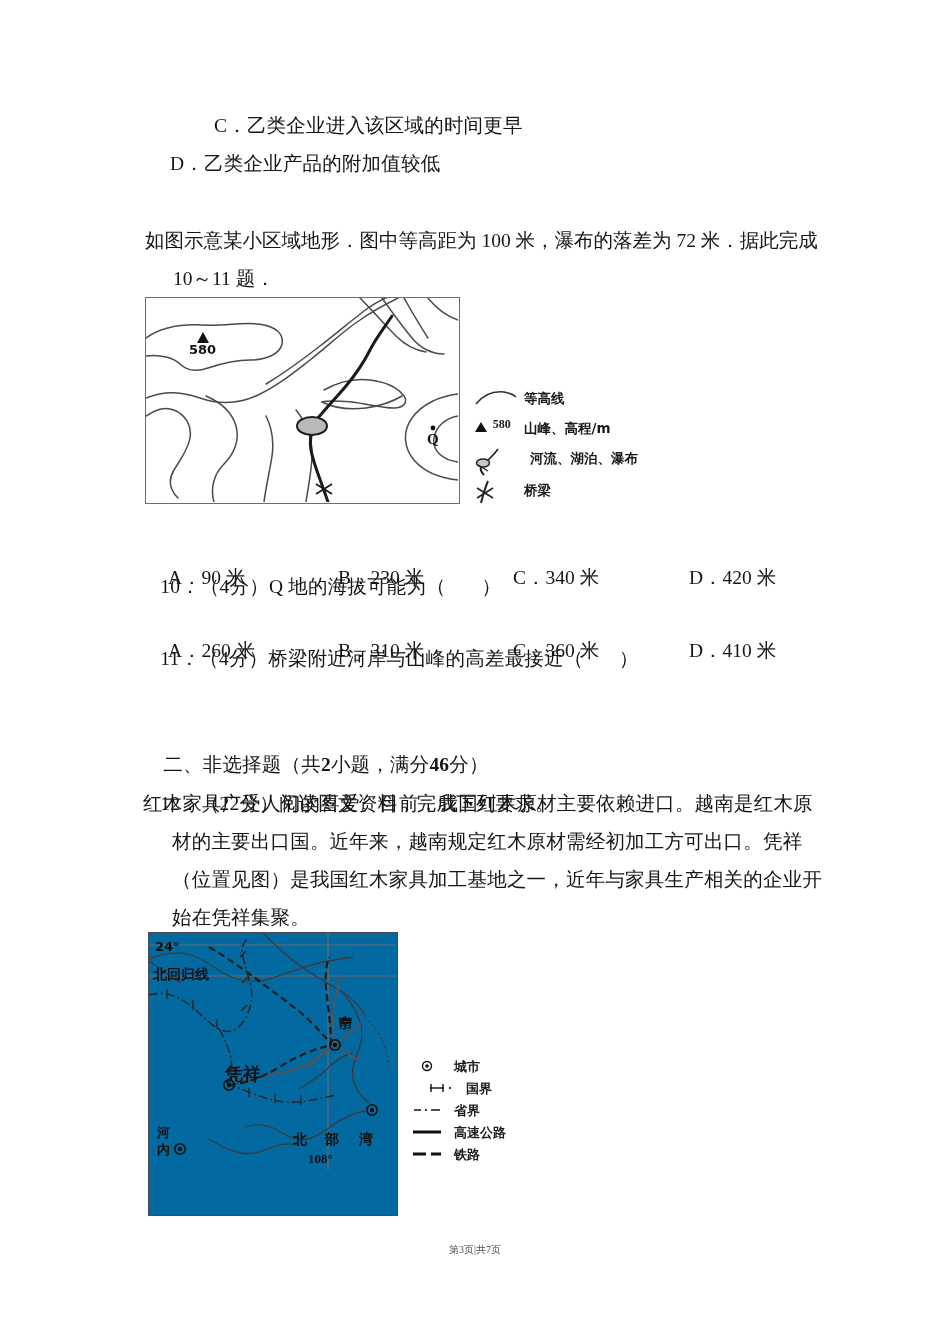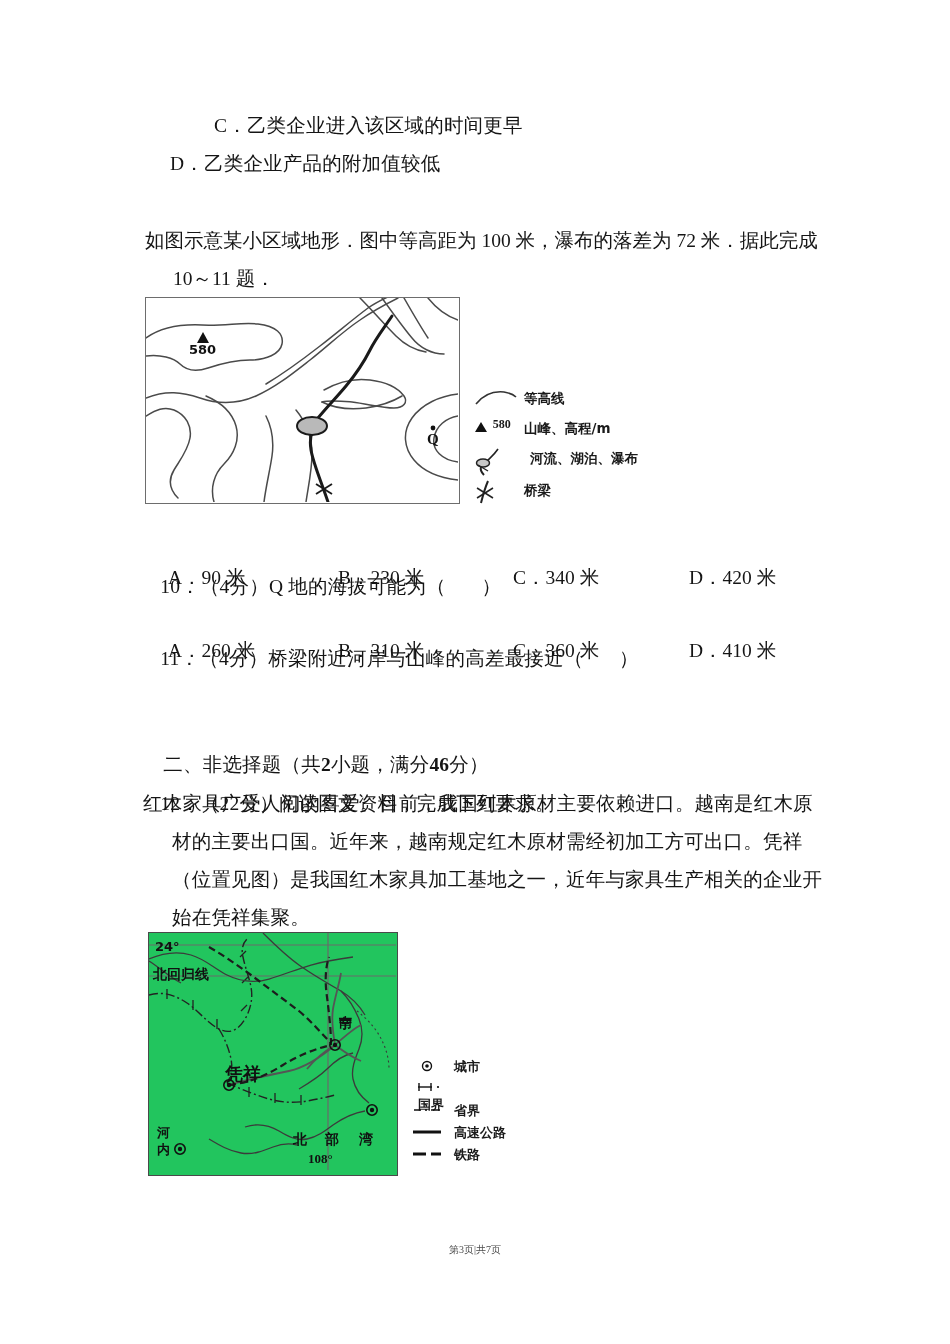--- a/index.html
+++ b/index.html
@@ -89,23 +89,23 @@
     height: 22px;
   }
   .leg-lbl { margin-left: 4px; }
 
   
   #pingxiang-figure {
     position: absolute;
     left: 148px;
     top: 932px;
     width: 250px;
-    height: 244px;
+    height: 284px;
     border: 1.5px solid #4a4a4a;
-    background: #22c55e;
+    background: #0369a1;
     box-sizing: border-box;
     overflow: hidden;
   }
   #pingxiang-figure svg { display: block; }
 
   #pingxiang-legend {
     position: absolute;
     left: 408px;
     top: 1058px;
     width: 190px;
@@ -403,21 +403,21 @@
     <div class="leg2-row" style="left:0; top:0;">
       <span class="leg2-sym">
         <svg width="38" height="14" viewBox="0 0 38 14">
           <circle cx="19" cy="7" r="4.5" fill="none" stroke="#111" stroke-width="1.4"></circle>
           <circle cx="19" cy="7" r="1.8" fill="#111"></circle>
         </svg>
       </span>
       <span class="leg2-lbl">城市</span>
     </div>
 
-    <div class="leg2-row" style="left:0; top:22px;flex-direction:column;">
+    <div class="leg2-row" style="left:12px; top:22px;">
       <span class="leg2-sym">
         <svg width="38" height="14" viewBox="0 0 38 14">
           <line x1="10" y1="7" x2="24" y2="7" stroke="#111" stroke-width="1.4"></line>
           <line x1="11" y1="3" x2="11" y2="11" stroke="#111" stroke-width="1.4"></line>
           <line x1="23" y1="3" x2="23" y2="11" stroke="#111" stroke-width="1.4"></line>
           <circle cx="30" cy="7" r="1.1" fill="#111"></circle>
         </svg>
       </span>
       <span class="leg2-lbl">国界</span>
     </div>

